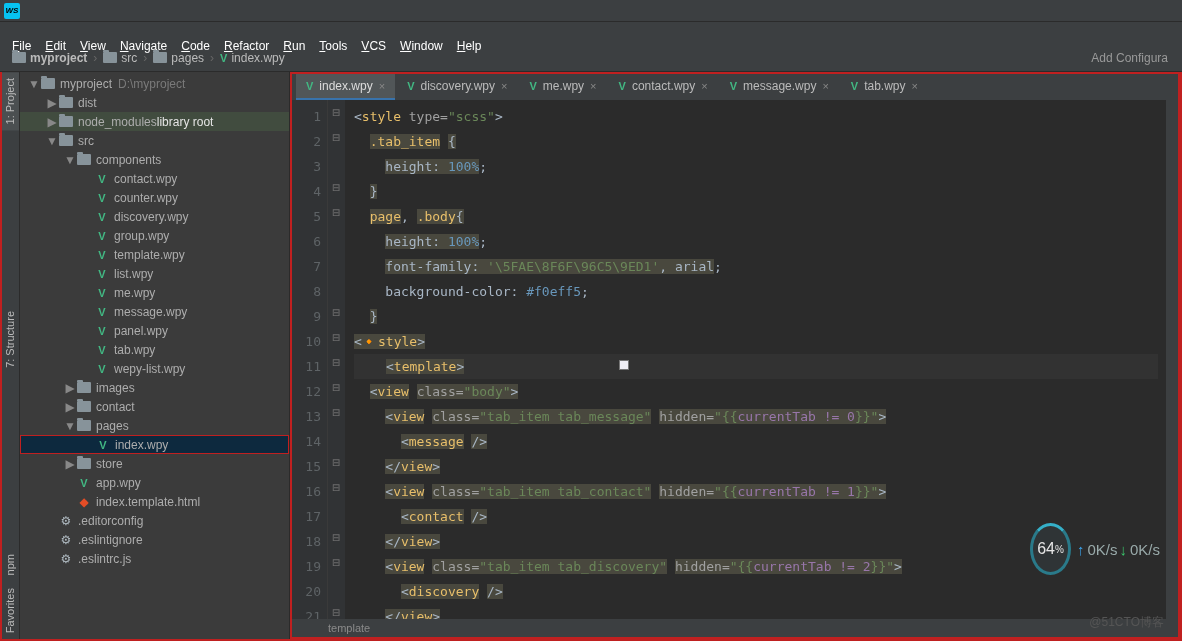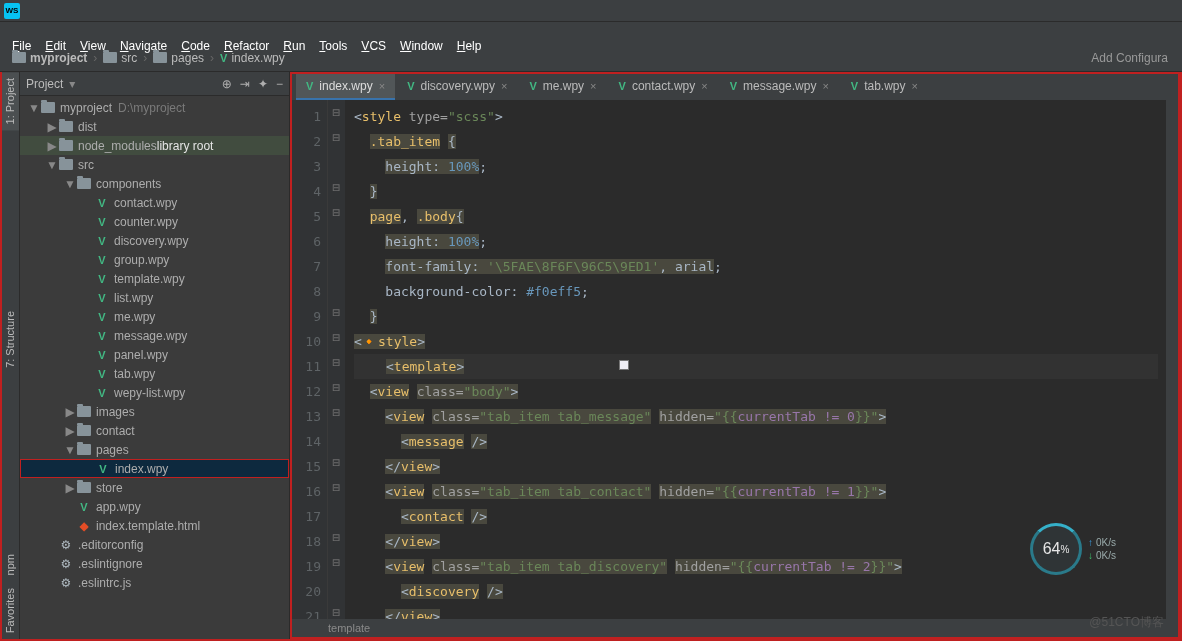--- a/index.html
+++ b/index.html
@@ -24,20 +24,21 @@
 }
 .ws-icon {
   width: 16px; height: 16px;
   background: #07c3f2;
   color: #000;
   font-size: 8px;
   font-weight: bold;
   display: flex; align-items: center; justify-content: center;
   margin-right: 6px;
   border-radius: 2px;
+  font-style: italic;
 }
 .menu-bar {
   height: 22px;
   background: #3c3f41;
   display: flex;
   align-items: center;
   padding: 0 6px;
   gap: 2px;
 }
 .menu-item {
@@ -232,21 +233,21 @@
 .perf-ring {
   width: 52px; height: 52px;
   border-radius: 50%;
   border: 3px solid #2a7a8a;
   border-top-color: #35b0c9;
   display: flex; align-items: center; justify-content: center;
   color: #e6e6e6;
   font-size: 16px;
   background: #2f3436;
 }
-.perf-info { display:flex; flex-direction:column; gap:2px; font-size:10px; color:#9aa; }
+.perf-info { display:flex; flex-direction:row; gap:2px; font-size:15px; color:#9aa; }
 .perf-info .up::before { content:'↑'; color:#3aa0e8; margin-right:3px; }
 .perf-info .dn::before { content:'↓'; color:#3ac66b; margin-right:3px; }
 .watermark {
   position: absolute;
   right: 14px;
   bottom: 6px;
   color: #555;
   font-size: 12px;
 }
 .color-swatch {
@@ -307,30 +308,20 @@
   <div class="left-gutter" id="left-gutter">
       <div class="gutter-label active">1: Project</div>
       <div class="gutter-spacer"></div>
       <div class="gutter-label">7: Structure</div>
       <div class="gutter-spacer"></div>
       <div class="gutter-label">npm</div>
       <div class="gutter-label">Favorites</div>
     </div>
 
   <div class="project-panel">
-    <div class="panel-header">
-      <span>Project</span>
-      <span style="color:#888;">▾</span>
-      <span class="icons">
-        <span>⊕</span>
-        <span>⇥</span>
-        <span>✦</span>
-        <span>−</span>
-      </span>
-    </div>
     <div class="tree" id="tree">
         <div class="tree-row " style="padding-left: 8px;">
           <span class="tw">▼</span>
           <span class="ic">
             <span class="folder-ic"></span>
           </span>
           <span>myproject</span>
           <span class="muted">D:\myproject</span>
         </div>
         <div class="tree-row " style="padding-left: 26px;">

